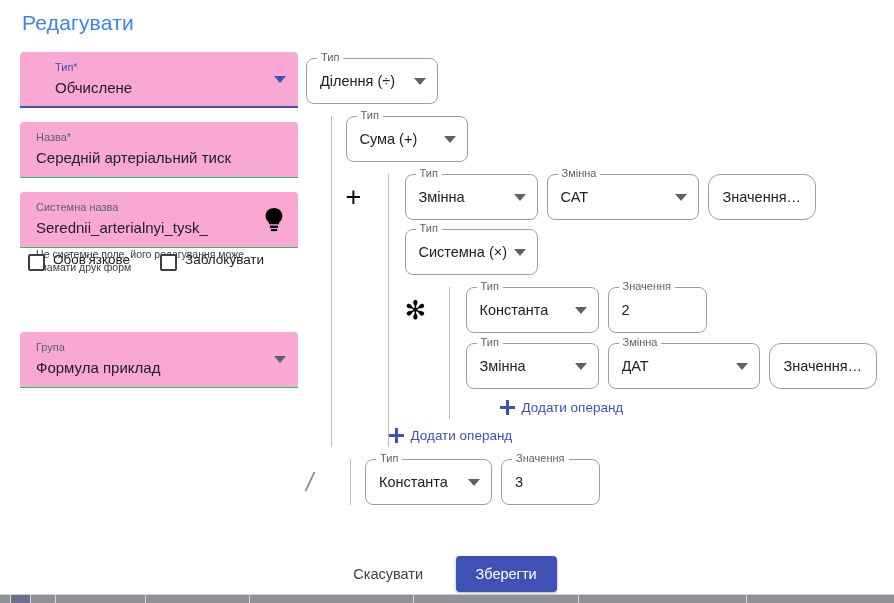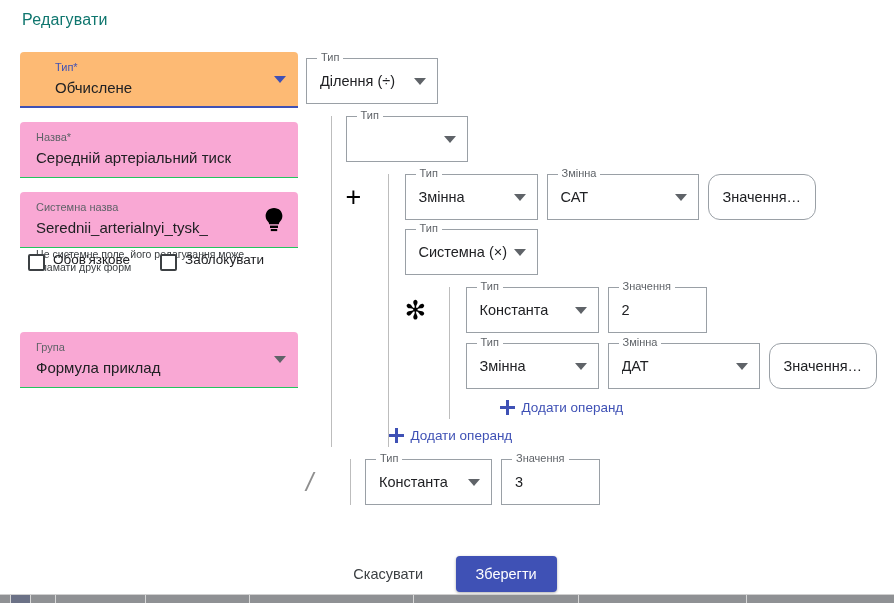--- a/index.html
+++ b/index.html
@@ -9,36 +9,36 @@
     width: 894px; height: 603px;
     background: #ffffff;
     font-family: "Liberation Sans", "DejaVu Sans", sans-serif;
     overflow: hidden;
   }
   #root { position: relative; width: 894px; height: 603px; background: #fff; }
 
   
   .page-title {
     position: absolute; left: 22px; top: 11px;
-    font-size: 16px; color: #0f766e; font-weight: 400; letter-spacing: .2px;
+    font-size: 21px; color: #3b82f6; font-weight: 400; letter-spacing: .2px;
   }
 
   
   .left-col { position: absolute; left: 20px; top: 52px; width: 278px; }
 
   .filled-field {
     position: relative;
     background: #f9a8d4;
     border-radius: 4px 4px 0 0;
     height: 56px;
     border-bottom: 1px solid #22c55e;
     margin-bottom: 14px;
     padding: 8px 12px 0 16px;
   }
-  .filled-field.focused { background: #fdba74; border-bottom: 2px solid #3f51b5; padding-left: 35px; }
+  .filled-field.focused { background: #f9a8d4; border-bottom: 2px solid #3f51b5; padding-left: 35px; }
   .filled-field .ff-label {
     font-size: 11px; color: #5f6368; line-height: 14px; display: block;
     white-space: nowrap;
   }
   .filled-field.focused .ff-label { color: #3f51b5; }
   .filled-field .ff-value {
     font-size: 15px; color: #202124; line-height: 24px; display: block;
     margin-top: 2px; white-space: nowrap; overflow: hidden;
   }
   .ff-arrow {
@@ -67,21 +67,21 @@
   }
   .cb-label { font-size: 13.5px; color: #202124; line-height: 16px; }
 
   
   .formula { position: absolute; left: 306px; top: 58px; width: 580px; }
 
   
   .of {
     position: relative; display: inline-block; vertical-align: top;
     height: 46px;
-    border: 1px solid #9aa0a6; border-radius: 0;
+    border: 1px solid #9aa0a6; border-radius: 8px;
     background: #fff;
     padding: 0 10px 0 13px;
   }
   .of > .of-label {
     position: absolute; top: -8px; left: 10px;
     background: #fff; padding: 0 4px;
     font-size: 11px; color: #5f6368; line-height: 13px;
     white-space: nowrap;
   }
   .of > .of-value {
@@ -223,20 +223,21 @@
     </div>
 
     
     <div class="row" style="margin-top:12px;">
       <div style="width:46px;"></div>
       <div class="vline" style="padding-left:14px;">
 
         
         <div class="of" style="width:122px;">
           <span class="of-label">Тип</span>
+          <span class="of-value">Сума (+)</span>
           <span class="of-arrow"></span>
         </div>
 
         
         <div class="row" style="margin-top:12px;">
           <div class="op-plus">+</div>
           <div style="width:14px;"></div>
           <div class="vline" style="padding-left:16px;">
 
             

